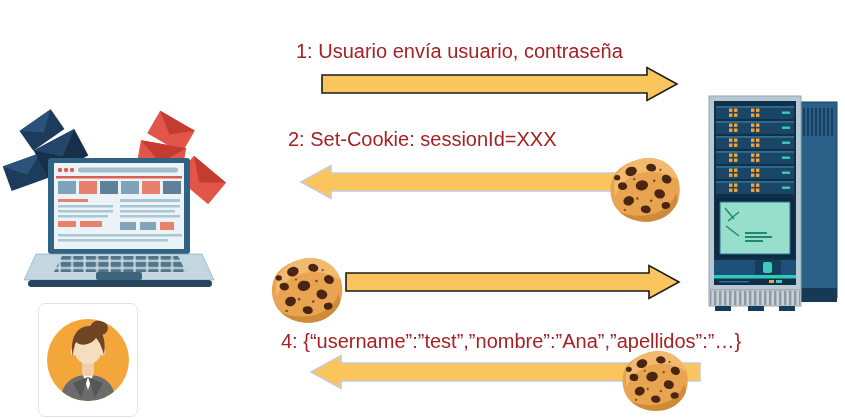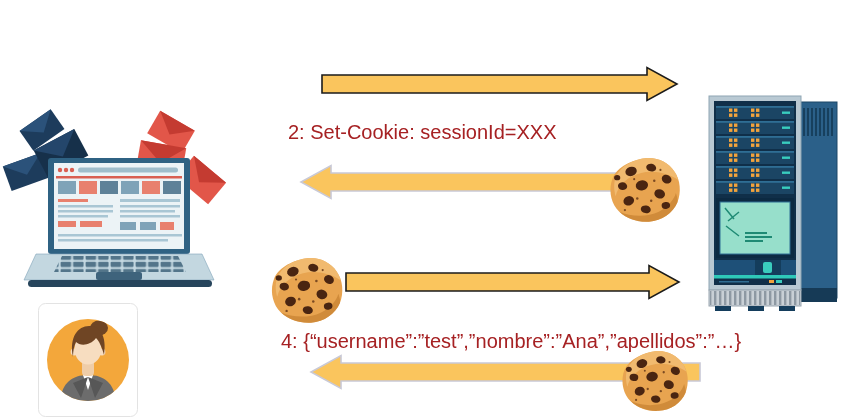--- a/index.html
+++ b/index.html
@@ -207,25 +207,26 @@
     </g>
     <g>
       <rect x="6" y="198" width="92" height="16" fill="#C9D0D6" stroke="#9AA6B0"></rect>
       <rect x="7" y="199" width="90" height="14" fill="url(#ribs)"></rect>
       <rect x="12" y="214" width="16" height="5" fill="#143D5C"></rect>
       <rect x="45" y="214" width="16" height="5" fill="#143D5C"></rect>
       <rect x="76" y="214" width="16" height="5" fill="#143D5C"></rect>
     </g>
   </svg>
 
+  <div class="msg-label" style="left:296px;top:40px">1: Usuario envía usuario, contraseña</div>
   <svg class="arrow-svg" style="left:322px;top:66px" width="356" height="36" viewBox="0 0 356 36">
     <polygon points="0,9 325,9 325,1.5 355,18 325,34.5 325,27 0,27" fill="var(--arrow-fill,#FAC55D)" stroke="var(--arrow-stroke-dark,#1B1B1B)" stroke-width="1.6"></polygon>
   </svg>
 
-  <div class="msg-label" style="left:288px;top:121px">2: Set-Cookie: sessionId=XXX</div>
+  <div class="msg-label" style="left:288px;top:128px">2: Set-Cookie: sessionId=XXX</div>
   <svg class="arrow-svg" style="left:300px;top:164px" width="352" height="36" viewBox="0 0 352 36">
     <polygon points="352,9 31,9 31,1.5 1,18 31,34.5 31,27 352,27" fill="var(--arrow-fill,#FAC55D)" stroke="var(--arrow-stroke-light,#C9C9D6)" stroke-width="1.6"></polygon>
   </svg>
   <svg class="cookie" style="left:605px;top:156px" width="80" height="68" viewBox="0 0 100 88">
       <use href="#cookie-shape"></use>
     </svg>
 
   <svg class="arrow-svg" style="left:346px;top:264px" width="334" height="36" viewBox="0 0 334 36">
     <polygon points="0,9 303,9 303,1.5 333,18 303,34.5 303,27 0,27" fill="var(--arrow-fill,#FAC55D)" stroke="var(--arrow-stroke-dark,#1B1B1B)" stroke-width="1.6"></polygon>
   </svg>

